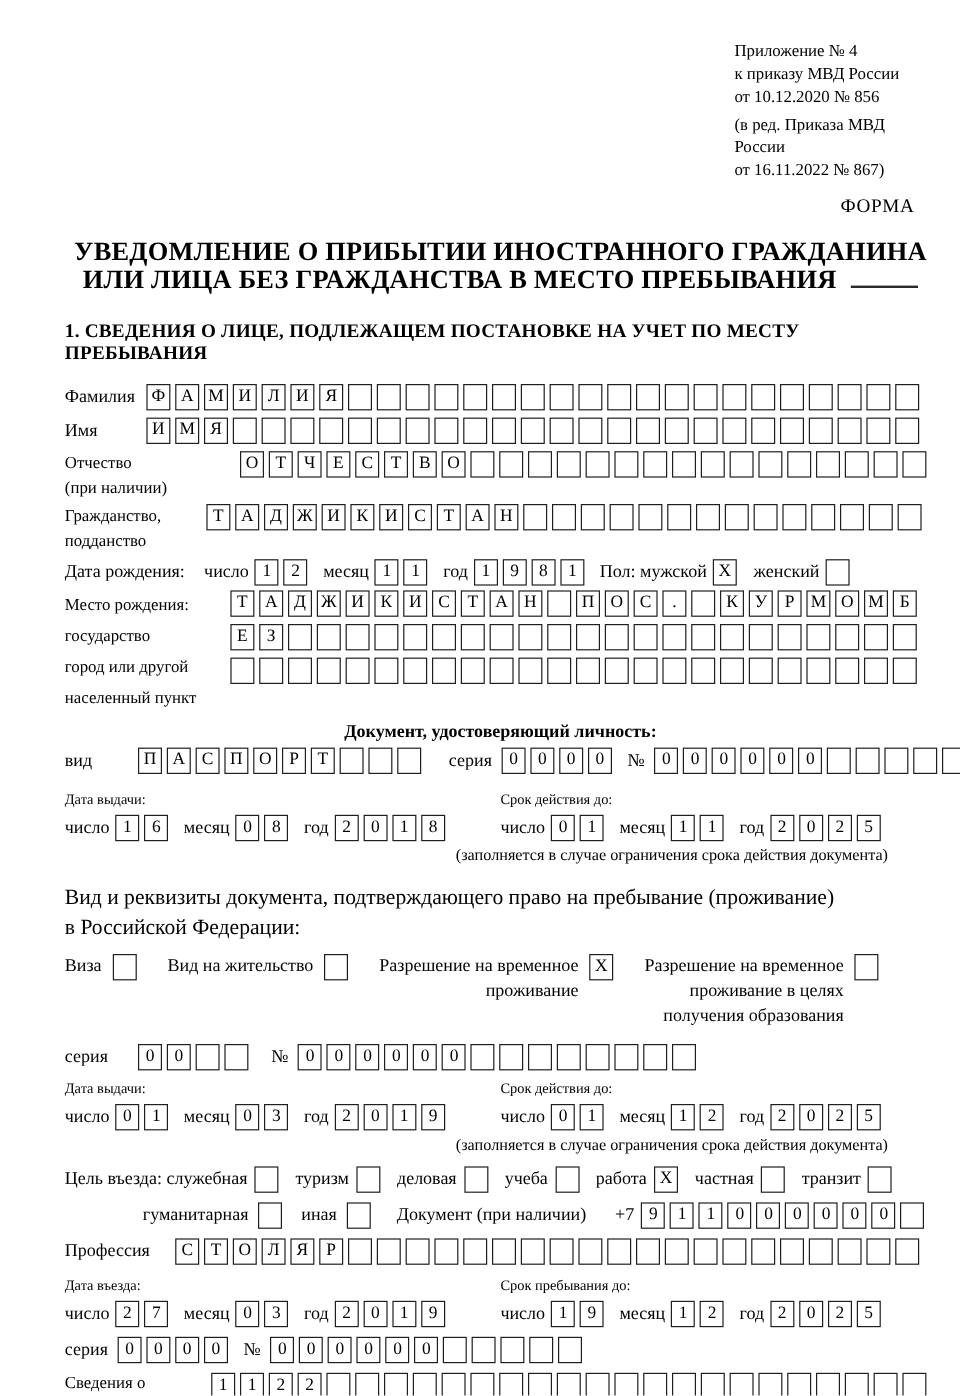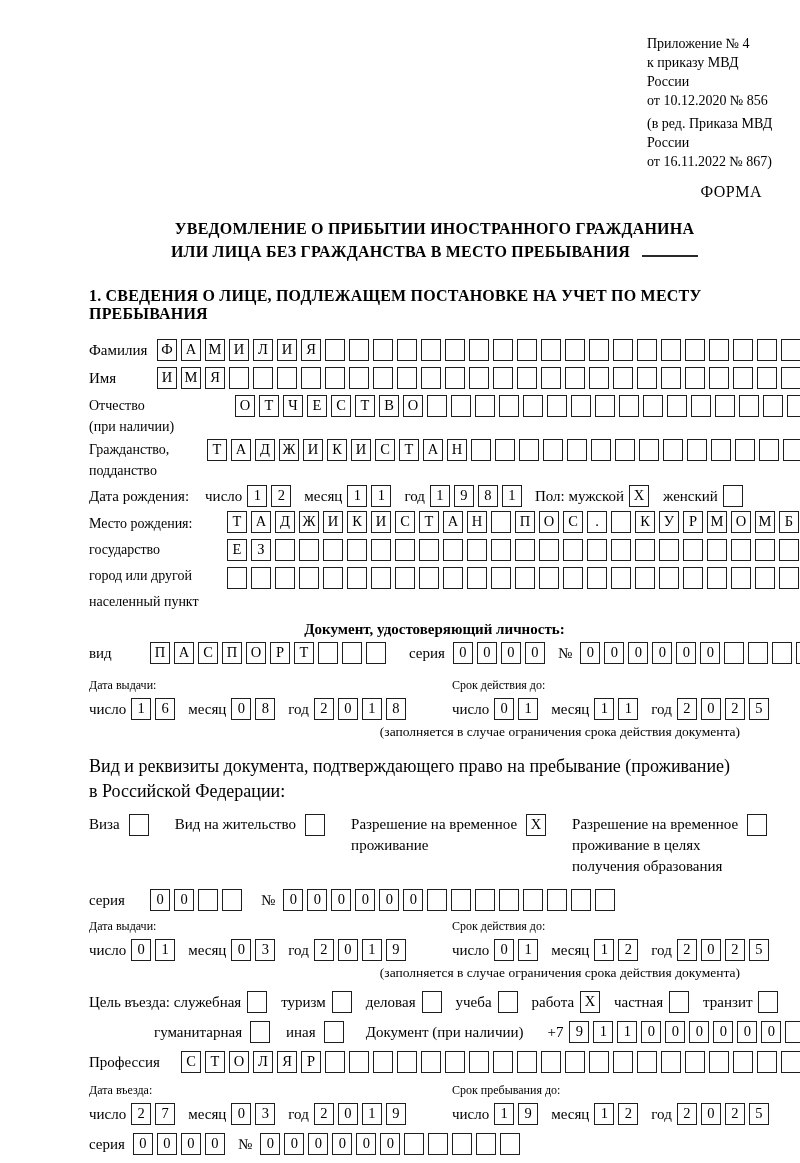--- a/index.html
+++ b/index.html
@@ -1,42 +1,42 @@
 <!DOCTYPE html>
 <html><head>
 <meta charset="utf-8">
 <style>
   html,body{margin:0;padding:0;background:#fff;}
   body{width:800px;height:1163px;font-family:"Liberation Serif","DejaVu Serif",serif;color:#000;overflow:hidden;}
-  .page{box-sizing:border-box;width:800px;height:1163px;padding:34px 20px 0 89px;}
+  .page{box-sizing:border-box;width:800px;height:1163px;padding:34px 20px 0 54px;}
   .appendix{margin-left:558px;font-size:14px;line-height:19px;}
   .appendix .gap{height:4px;}
   .forma{font-size:16px;font-weight:normal;text-align:right;padding-right:18px;margin-top:12px;letter-spacing:0.5px;}
-  .title{font-size:16px;font-weight:bold;text-align:center;line-height:23px;margin-top:16px;letter-spacing:0.2px;}
+  .title{font-size:22px;font-weight:bold;text-align:center;line-height:23px;margin-top:16px;letter-spacing:0.2px;}
   .title .uline{display:inline-block;width:56px;border-bottom:2.5px solid #2a2a2a;margin-left:12px;vertical-align:baseline;}
   .sec-heading{font-size:16px;font-weight:bold;margin-top:24px;letter-spacing:0.2px;}
   .row{display:flex;align-items:flex-start;margin-top:6px;}
   .lbl{font-size:15px;line-height:22px;flex:none;}
   .lbl2{font-size:14px;line-height:21px;flex:none;}
   .cells{display:flex;flex-wrap:nowrap;flex:none;}
   .cell{box-sizing:border-box;flex:none;display:inline-block;width:20px;height:22px;border:1.8px solid #1f1f1f;margin-right:4px;text-align:center;font-size:14.5px;line-height:18px;background:#fff;}
   .dg{display:flex;align-items:center;}
   .dg .lbl{margin-right:5px;}
   .dg .cells{margin-right:9px;}
   .dates{display:flex;margin-top:14px;}
   .dcol-l{width:363px;flex:none;}
   .dcol-r{flex:1;}
   .dhead{font-size:12px;margin-bottom:5px;}
   .dcol-l .dhead{width:330px;}
   .dcol-r .dhead{width:300px;}
   .note-r{font-size:13.5px;text-align:right;padding-right:40px;margin-top:4px;}
   .intro{font-size:18px;line-height:25px;margin-top:14px;}
   .opts{display:flex;align-items:flex-start;margin-top:10px;}
   .opt{display:flex;align-items:flex-start;}
-  .opt .txt{font-size:15px;line-height:21px;text-align:left;}
+  .opt .txt{font-size:15px;line-height:21px;text-align:right;}
   .opt .cell{margin-left:9px;margin-right:0;}
   .inlinegap{width:26px;flex:none;}
   .purpose .lbl{margin-right:6px;}
   .purpose .cell{margin-right:14px;}
   .purpose .cell:last-child{margin-right:0;}
   .stack{display:flex;flex-direction:column;}
   .stack .cells{margin-top:6px;}
   .stack .cells:first-child{margin-top:0;}
 </style>
 </head>

